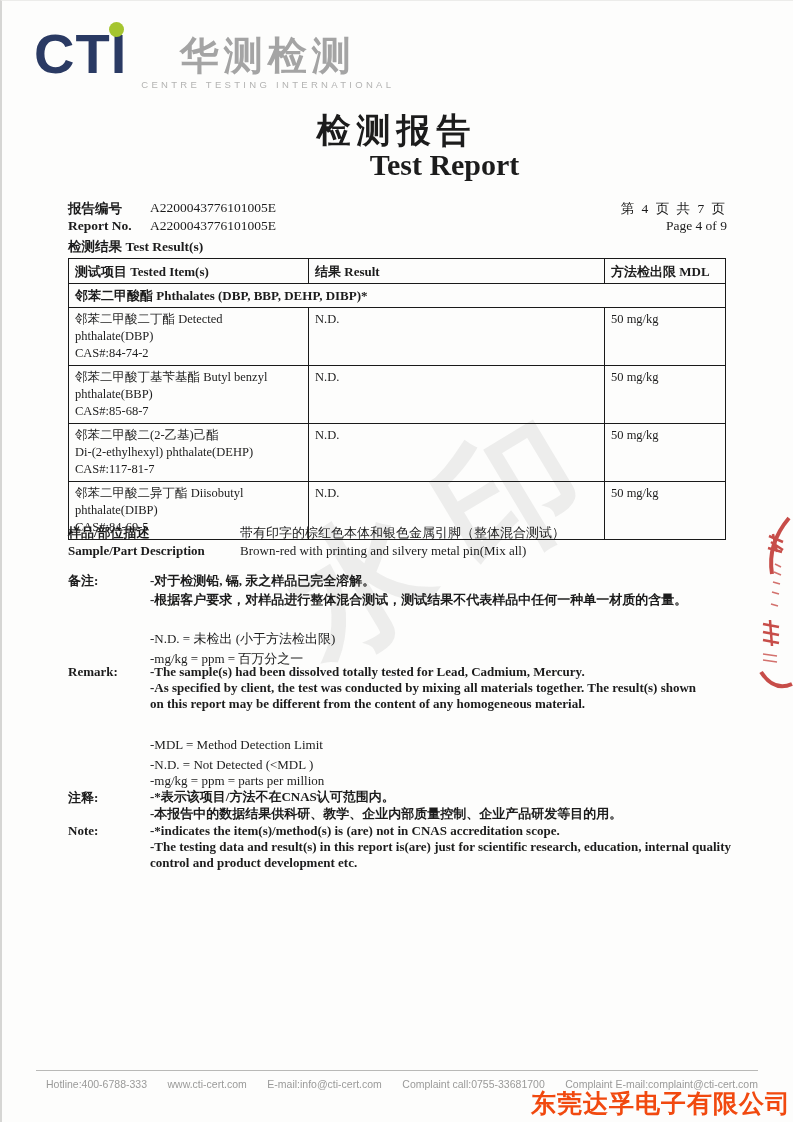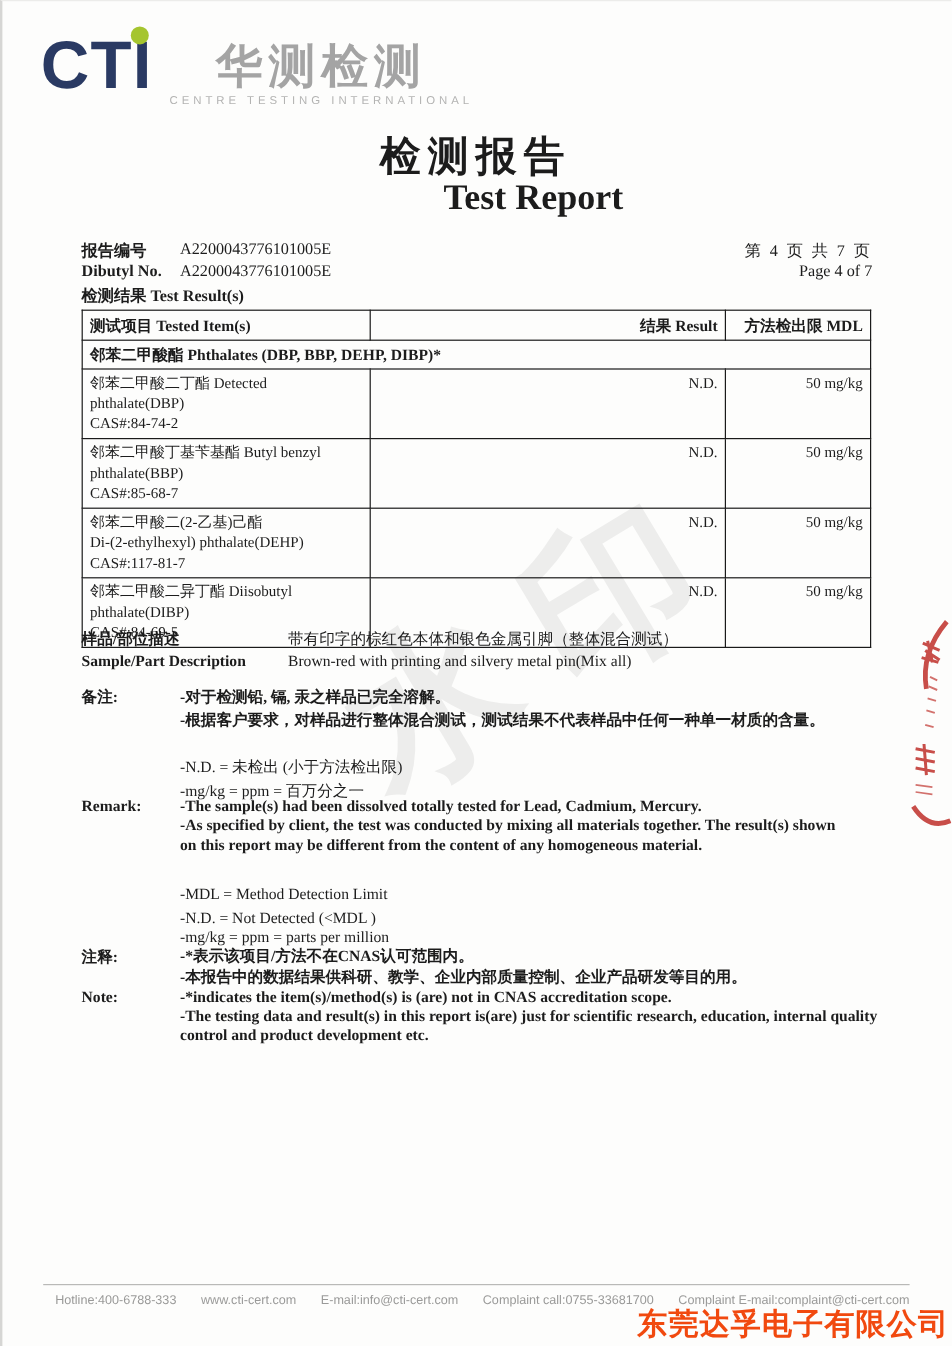--- a/index.html
+++ b/index.html
@@ -34,21 +34,21 @@
   .meta-r1{position:absolute;right:66px;top:200px;font-size:13.5px;letter-spacing:2px;}
   .meta-r2{position:absolute;right:66px;top:218px;font-size:13.5px;}
   .section-heading{position:absolute;left:68px;top:238px;font-size:13.5px;font-weight:bold;}
   
   table.results{position:absolute;left:68px;top:258px;border-collapse:collapse;
     width:657px;table-layout:fixed;font-size:12.5px;}
   table.results td{border:1.5px solid #1a1a1a;vertical-align:top;padding:3px 6px;line-height:17px;}
   table.results tr.thead td{font-weight:bold;font-size:13px;height:18px;vertical-align:middle;}
   table.results tr.group td{font-weight:bold;font-size:13px;height:15px;vertical-align:middle;}
   table.results tr.datarow td{height:46px;}
-  .td-c{text-align:right;margin-left:25px;}
+  .td-c{text-align:left;margin-left:25px;}
   
   .block-label{position:absolute;left:68px;font-size:13px;font-weight:bold;}
   .abs{position:absolute;font-size:13px;}
   .b{font-weight:bold;}
   .sample-desc-cn{left:240px;top:524px;}
   .sample-desc-en{left:240px;top:543px;}
   .lbl-sample-cn{top:524px;}
   .lbl-sample-en{top:543px;}
   
   .txtcol{left:150px;font-family:Liberation Serif, serif;}
@@ -92,25 +92,25 @@
 </div>
 
 <div class="title-cn">检测报告</div>
 <div class="title-en">Test Report</div>
 
 <div class="meta-l1">
   <span class="meta-label">报告编号</span>
 </div>
 <div class="meta-val" style="top:200px">A2200043776101005E</div>
 <div class="meta-l2">
-  <span class="meta-label">Dibutyl No.</span>
+  <span class="meta-label">Report No.</span>
 </div>
 <div class="meta-val" style="top:218px">A2200043776101005E</div>
 <div class="meta-r1">第 4 页  共 7 页</div>
-<div class="meta-r2">Page 4 of 7</div>
+<div class="meta-r2">Page 4 of 9</div>
 <div class="section-heading">
   <span>检测结果</span>
   <span>Test Result(s)</span>
 </div>
 
 <table class="results">
   <colgroup>
       <col style="width:240px">
       <col style="width:296px">
       <col style="width:121px">

